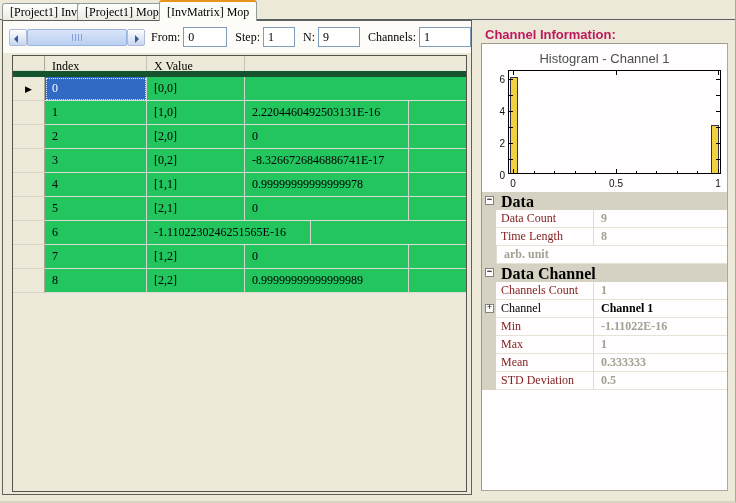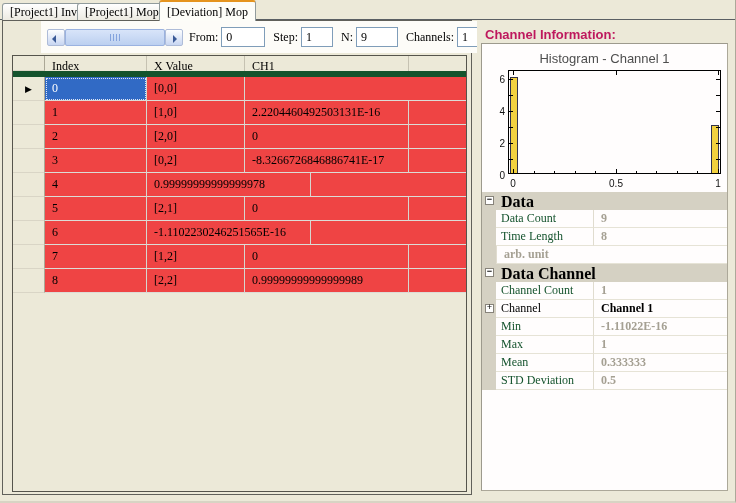--- a/index.html
+++ b/index.html
@@ -14,21 +14,21 @@
   .tab { position:absolute; top:3px; height:17px; padding:1px 7px 0 7px; font-size:12px; color:#000;
          background:linear-gradient(#ffffff,#eceae1); border:1px solid #919b9c; border-bottom:none;
          border-radius:3px 3px 0 0; white-space:nowrap; z-index:1; }
   .tab.active { top:0; height:21px; padding-top:3px; background:#fdfdf8;
                 border-top:2px solid #e5941e; z-index:10; }
 
   
   .left-panel { position:absolute; left:2px; top:20px; width:470px; height:475px;
                 background:#ece9d8; border:1px solid #60605a; }
   .toolbar { position:absolute; left:0; top:0; width:100%; height:32px; background:#fdfcf8;
-             display:flex; align-items:center;margin-left:38px; }
+             display:flex; align-items:center; }
   .lbl { font-size:12px; color:#000; margin-right:3px; white-space:nowrap; }
   .tbx { height:20px; border:1px solid #7f9db9; background:#fff; font-family:"Liberation Serif",serif;
          font-size:12px; padding:1px 0 0 4px; }
 
   
   .hscroll { display:flex; height:17px; margin:0 6px 0 6px; width:158px; }
   .sb-btn { width:18px; height:17px; background:linear-gradient(#fdfefe,#c8d6f2);
             border:1px solid #aebcd8; border-radius:2px; position:relative; }
   .sb-btn .tri { position:absolute; top:5px; width:0; height:0; border:4px solid transparent; }
   .sb-btn.l .tri { left:4px; border-right-color:#3b5a96; border-left-width:0; }
@@ -39,21 +39,21 @@
   .sb-thumb i { display:block; width:1px; height:7px; background:#84a3dd; }
 
   
   .grid { position:absolute; left:9px; top:34px; width:455px; bottom:2px;
           background:#ece9d8; border:1px solid #55544c; overflow:hidden; }
   .g-head { display:flex; height:21px; background:#ece9d8; border-bottom:6px solid #14532d; }
   .g-head .hc { font-size:12px; padding:3px 0 0 7px; border-right:1px solid #c6c2b2; height:100%; }
   .g-row { display:flex; height:24px; }
   .sel-cell { width:32px; background:#ece9d8; border-right:1px solid #aba796; border-bottom:1px solid #d9d5c6;
               font-size:9px; color:#000; display:flex; align-items:center; justify-content:center; }
-  .d-cell { background:#ef4444; border-right:1px solid #d6d6d0; border-bottom:1px solid #dcdcd6;
+  .d-cell { background:#22c55e; border-right:1px solid #d6d6d0; border-bottom:1px solid #dcdcd6;
             font-size:12px; padding:4px 0 0 7px; overflow:hidden; white-space:nowrap; }
   .d-cell.last { border-right:none; }
   .cell-selected { background:#316ac5; color:#fff; outline:1px dotted #dfe5f2; outline-offset:-2px; }
   .c-idx { width:102px; } .c-xv { width:98px; } .c-ch1 { width:164px; } .c-fill { flex:1; }
 
   
   .right-panel { position:absolute; left:477px; top:21px; width:256px; height:474px; background:#ece9d8; }
   .ci-title { position:absolute; left:8px; top:6px; font-family:"Liberation Sans",sans-serif;
               font-size:13px; font-weight:bold; color:#be185d; }
   .ci-box { position:absolute; left:4px; top:22px; width:247px; bottom:4px; background:#fffdfd;
@@ -73,34 +73,34 @@
   
   .propgrid { position:absolute; left:0; top:148px; width:100%; }
   .pg-row { display:flex; height:18px; font-size:12px; }
   .pg-cat { background:#d5d1c3; font-weight:bold; color:#000; position:relative;
             padding:1px 0 0 19px; height:18px; }
   .pg-box { position:absolute; left:3px; top:4px; width:9px; height:9px; background:#fff;
             border:1px solid #87837a; font-size:9px; line-height:7px; text-align:center;
             font-family:"Liberation Mono",monospace; color:#000; }
   .pg-gut { width:14px; background:#d5d1c3; position:relative; }
   .pg-lbl { width:97px; background:#fffdfd; border-bottom:1px solid #e6e3d6; padding:1px 0 0 5px;
-            color:#14532d; overflow:hidden; white-space:nowrap; }
+            color:#7f1d1d; overflow:hidden; white-space:nowrap; }
   .pg-val { flex:1; background:#fffdfd; border-bottom:1px solid #e6e3d6; border-left:1px solid #e0dccf;
             padding:1px 0 0 7px; color:#a5a093; font-weight:bold; overflow:hidden; white-space:nowrap; }
   .pg-black { color:#000 !important; }
 </style>
 </head>
 <body>
 
 <div class="screen">
 
   <div class="tabstrip">
     <div class="tab" style="left:2px">[Project1] Inv</div>
     <div class="tab" style="left:77px">[Project1] Mop</div>
-    <div class="tab active" style="left:159px">[Deviation] Mop</div>
+    <div class="tab active" style="left:159px">[InvMatrix] Mop</div>
   </div>
 
   <div class="left-panel">
     <div class="toolbar">
       <div class="hscroll">
         <div class="sb-btn l">
             <span class="tri"></span>
           </div>
         <div class="sb-track">
           <div class="sb-thumb">
@@ -122,21 +122,20 @@
       <input class="tbx" style="width: 42px;" value="9">
       <span class="lbl" style="margin-left:8px">Channels:</span>
       <input class="tbx" style="width: 52px;" value="1">
     </div>
 
     <div class="grid">
       <div class="g-head">
         <div class="sel-cell" style="height:100%"></div>
         <div class="hc c-idx">Index</div>
         <div class="hc c-xv">X Value</div>
-        <div class="hc c-ch1">CH1</div>
         <div class="hc c-fill" style="border-right:none"></div>
       </div>
       <div id="grid-rows">
           <div class="g-row">
             <div class="sel-cell">▶</div>
             <div class="d-cell c-idx cell-selected">0</div>
             <div class="d-cell c-xv">[0,0]</div>
             <div class="d-cell c-fill last"></div>
           </div>
           <div class="g-row">
@@ -156,20 +155,21 @@
           <div class="g-row">
             <div class="sel-cell"></div>
             <div class="d-cell c-idx">3</div>
             <div class="d-cell c-xv">[0,2]</div>
             <div class="d-cell c-ch1">-8.3266726846886741E-17</div>
             <div class="d-cell c-fill last"></div>
           </div>
           <div class="g-row">
             <div class="sel-cell"></div>
             <div class="d-cell c-idx">4</div>
+            <div class="d-cell c-xv">[1,1]</div>
             <div class="d-cell c-ch1">0.99999999999999978</div>
             <div class="d-cell c-fill last"></div>
           </div>
           <div class="g-row">
             <div class="sel-cell"></div>
             <div class="d-cell c-idx">5</div>
             <div class="d-cell c-xv">[2,1]</div>
             <div class="d-cell c-ch1">0</div>
             <div class="d-cell c-fill last"></div>
           </div>
@@ -251,21 +251,21 @@
             <div class="pg-lbl">Time Length</div>
             <div class="pg-val">8</div>
           </div>
           <div class="pg-row">
             <div class="pg-gut"></div>
             <div class="pg-val">arb. unit</div>
           </div>
           <div class="pg-cat"><span class="pg-box">−</span>Data Channel</div>
           <div class="pg-row">
             <div class="pg-gut"></div>
-            <div class="pg-lbl">Channel Count</div>
+            <div class="pg-lbl">Channels Count</div>
             <div class="pg-val">1</div>
           </div>
           <div class="pg-row">
             <div class="pg-gut">
               <span class="pg-box" style="top: 4px;">+</span>
             </div>
             <div class="pg-lbl pg-black">Channel</div>
             <div class="pg-val pg-black">Channel 1</div>
           </div>
           <div class="pg-row">

